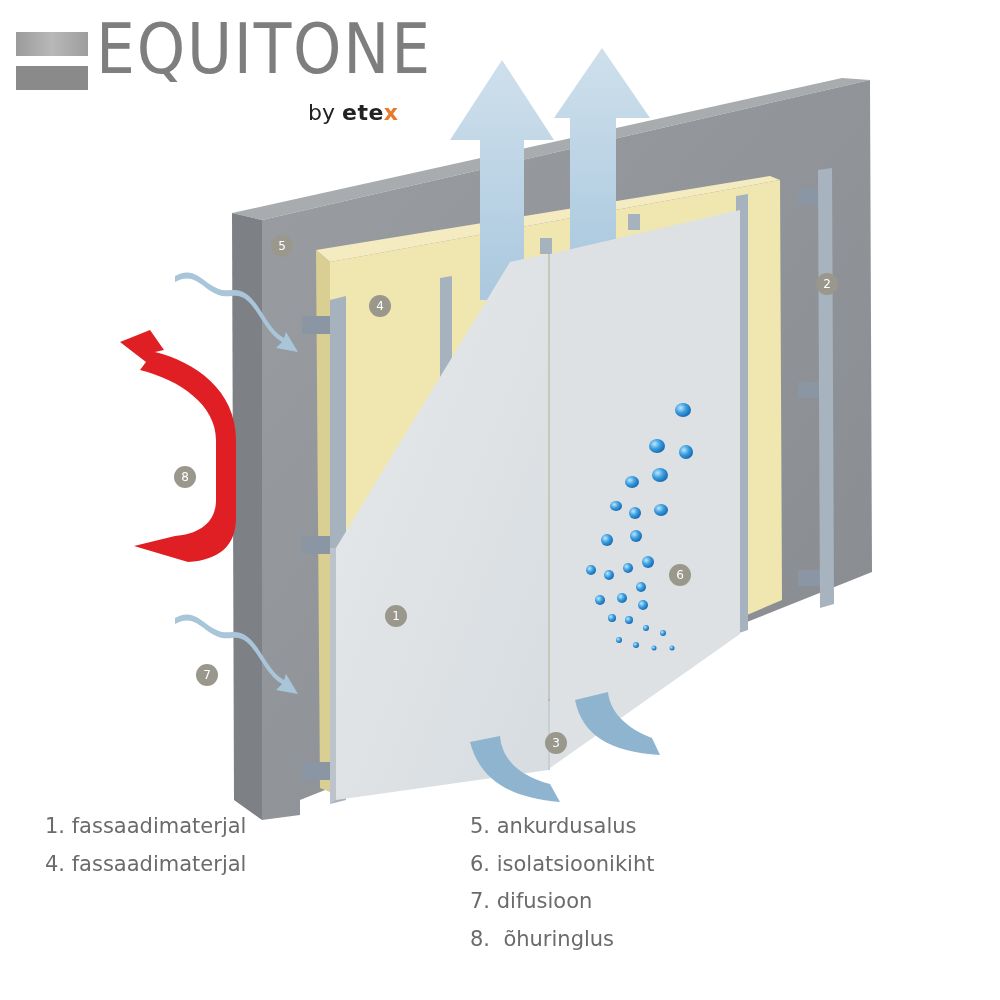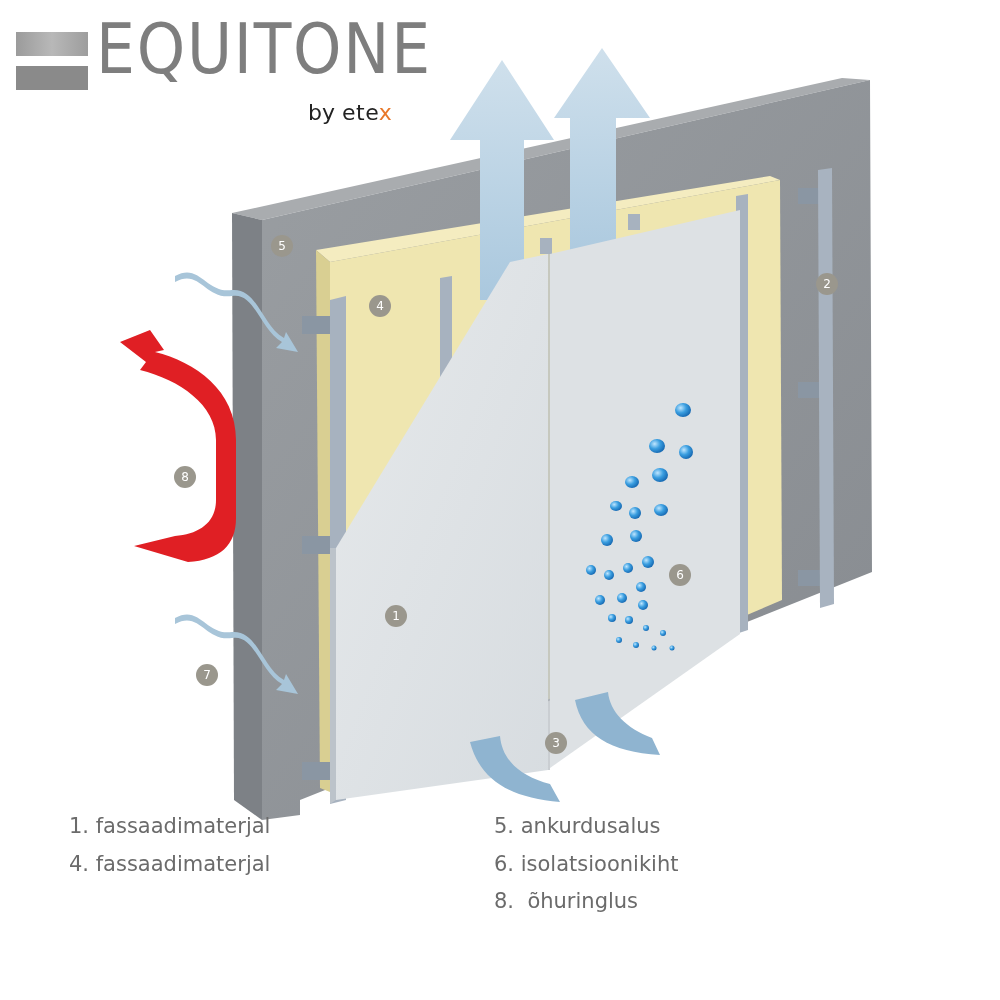--- a/index.html
+++ b/index.html
@@ -3,27 +3,27 @@
 <meta charset="utf-8">
 <style>
   html, body { margin:0; padding:0; background:#ffffff; }
   body { width:1000px; height:1000px; position:relative; overflow:hidden; font-family:"DejaVu Sans", sans-serif; }
   .logo { position:absolute; left:16px; top:28px; width:400px; height:110px; }
   .logo-bar { position:absolute; left:0; width:72px; height:24px; background:#8f8f8f; }
   .logo-bar.b1 { top:4px; background:linear-gradient(90deg,#9b9b9b,#b8b8b8,#9d9d9d); }
   .logo-bar.b2 { top:38px; background:#8a8a8a; }
   .logo-word { position:absolute; left:80px; top:-14px; font-family:"DejaVu Sans", sans-serif; font-size:70px; letter-spacing:2px; color:#7e7e7e; font-weight:normal; transform:scaleX(0.88); transform-origin:left top; line-height:1; }
   .logo-by { position:absolute; left:292px; top:72px; font-size:22px; color:#222; font-family:"DejaVu Sans", sans-serif; }
-  .logo-by .etex { font-weight:normal; letter-spacing:0.5px; }
+  .logo-by .etex { font-weight:bold; letter-spacing:0.5px; }
   .logo-by .x { color:#e8782a; }
   svg.scene { position:absolute; left:0; top:0; }
   .legend { position:absolute; font-family:"DejaVu Sans", sans-serif; font-size:21px; color:#6b6b6b; line-height:37.5px; }
   .legend.left { left:45px; top:808px; }
   .legend.right { left:470px; top:808px; }
-  .legend-item { white-space:pre;margin-left:24px; }
+  .legend-item { white-space:pre; }
   .badge { font-family:"DejaVu Sans", sans-serif; font-size:12px; fill:#ffffff; }
 </style>
 </head>
 <body>
 
 <div class="logo">
   <div class="logo-bar b1"></div>
   <div class="logo-bar b2"></div>
   <div class="logo-word">EQUITONE</div>
   <div class="logo-by">
@@ -159,14 +159,15 @@
     </g>
 </svg>
 
 <div class="legend left">
   <div class="legend-item"><span>1.</span><span> fassaadimaterjal</span></div>
   <div class="legend-item"><span>4.</span><span> fassaadimaterjal</span></div>
 </div>
 <div class="legend right">
   <div class="legend-item"><span>5.</span><span> ankurdusalus</span></div>
   <div class="legend-item"><span>6.</span><span> isolatsioonikiht</span></div>
+  <div class="legend-item"><span>7.</span><span> difusioon</span></div>
   <div class="legend-item"><span>8.</span><span>  õhuringlus</span></div>
 </div>
 
 </body></html>

